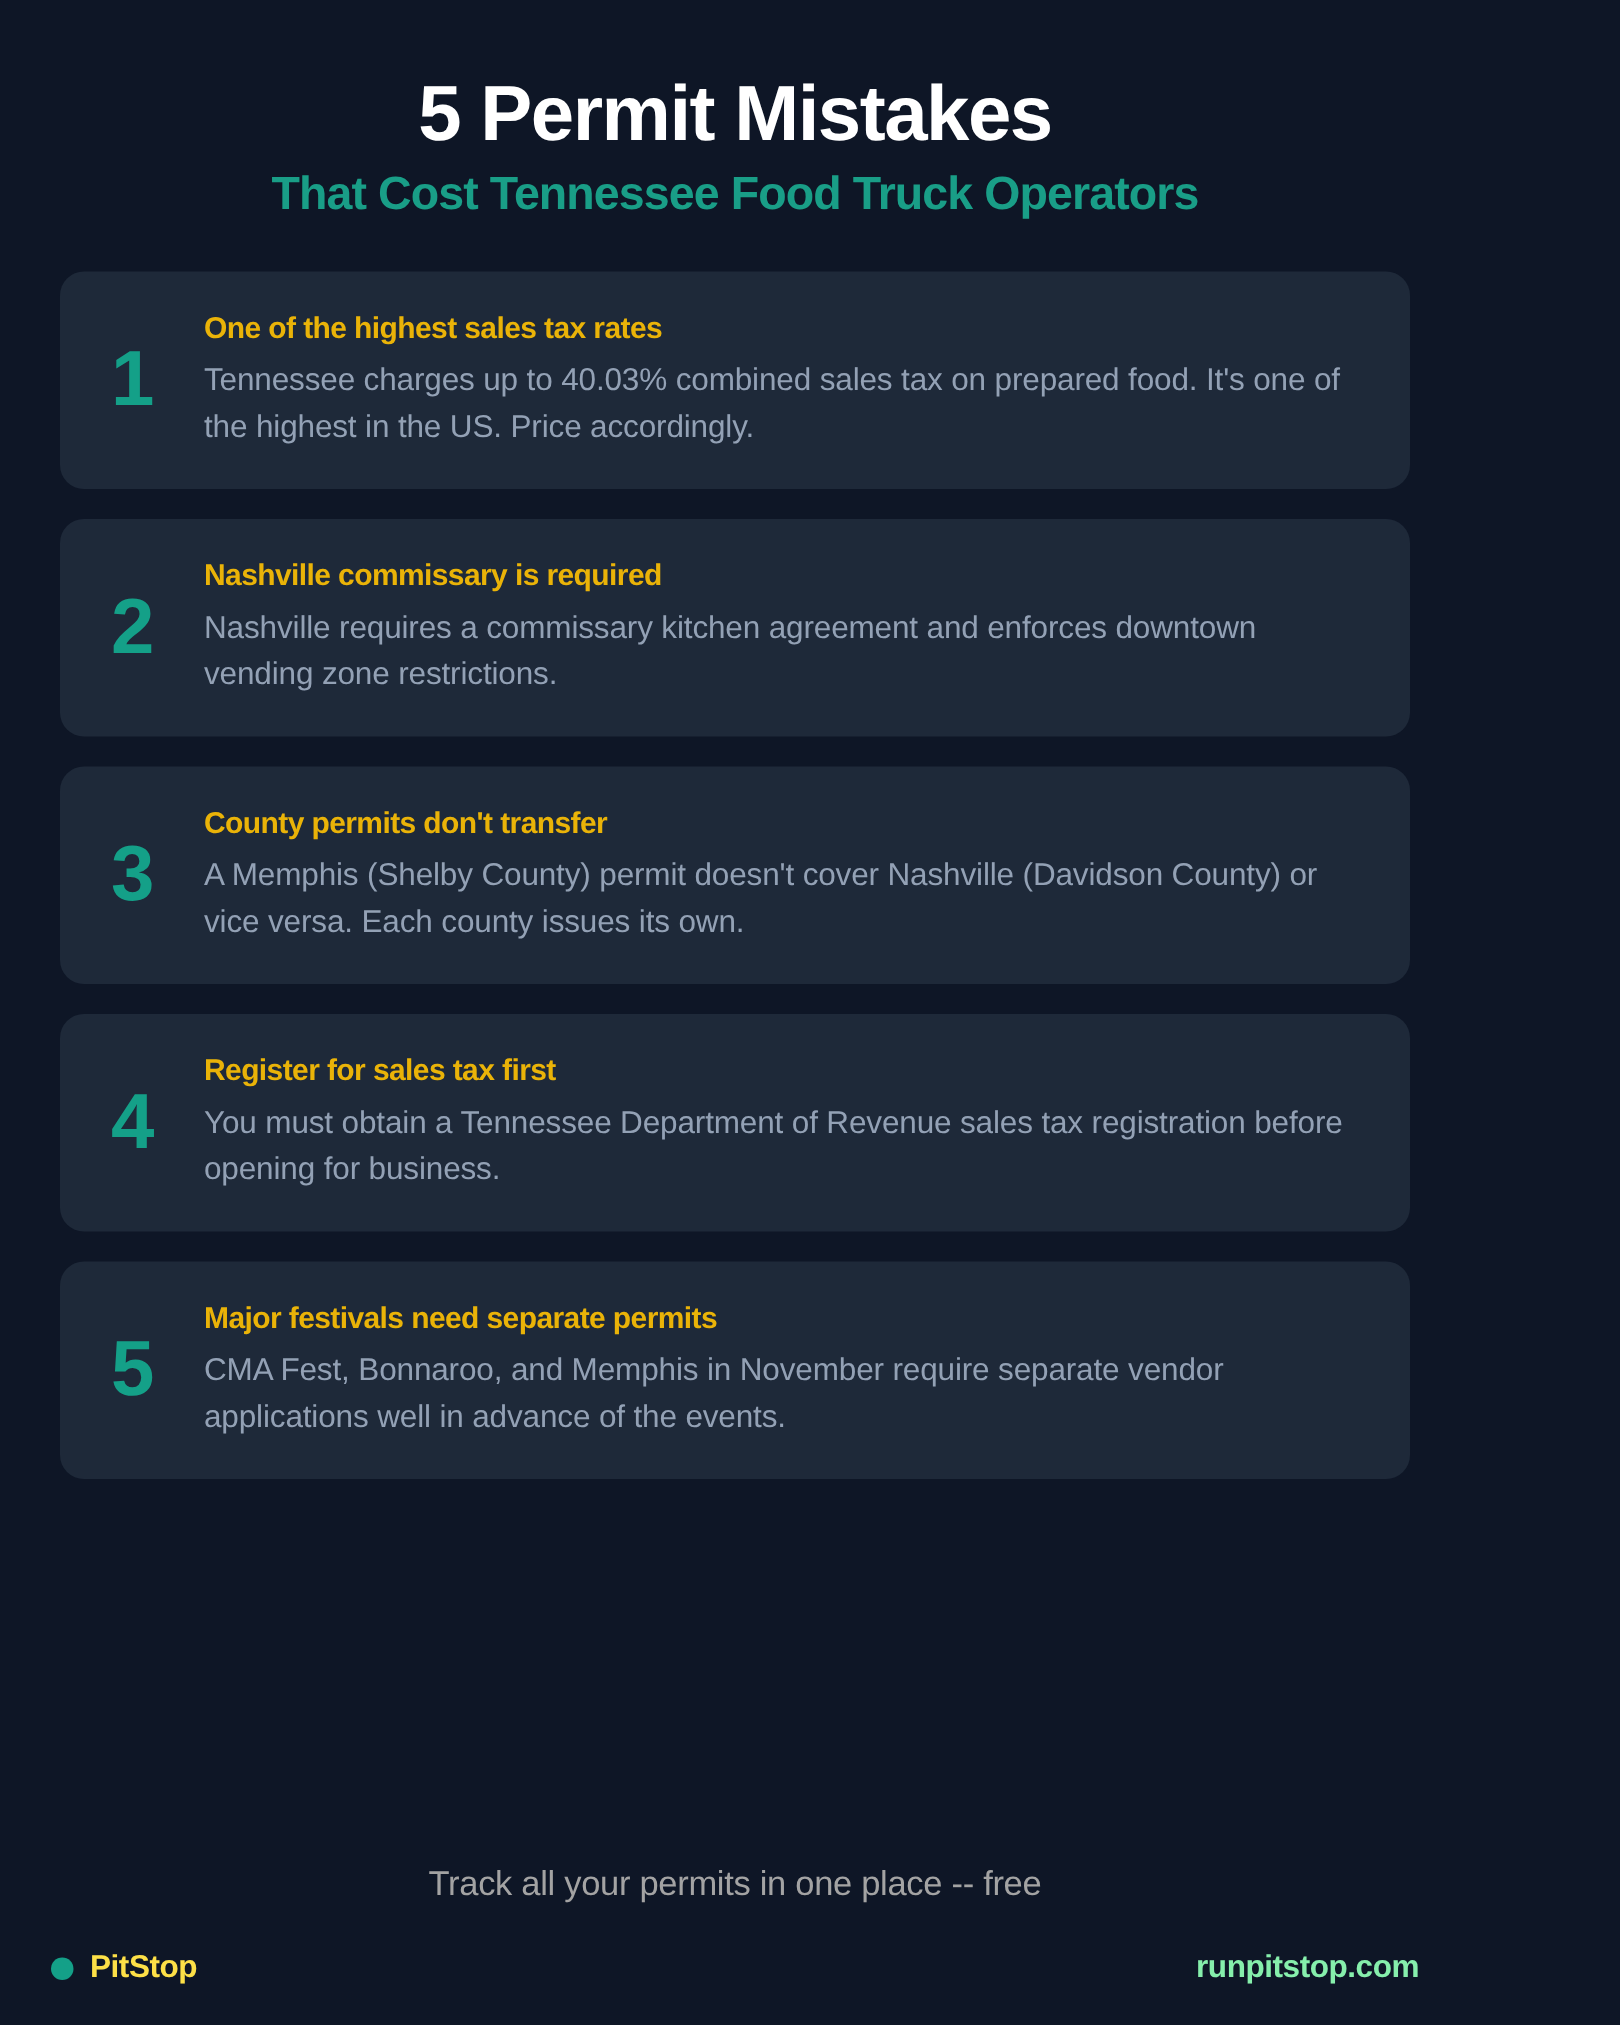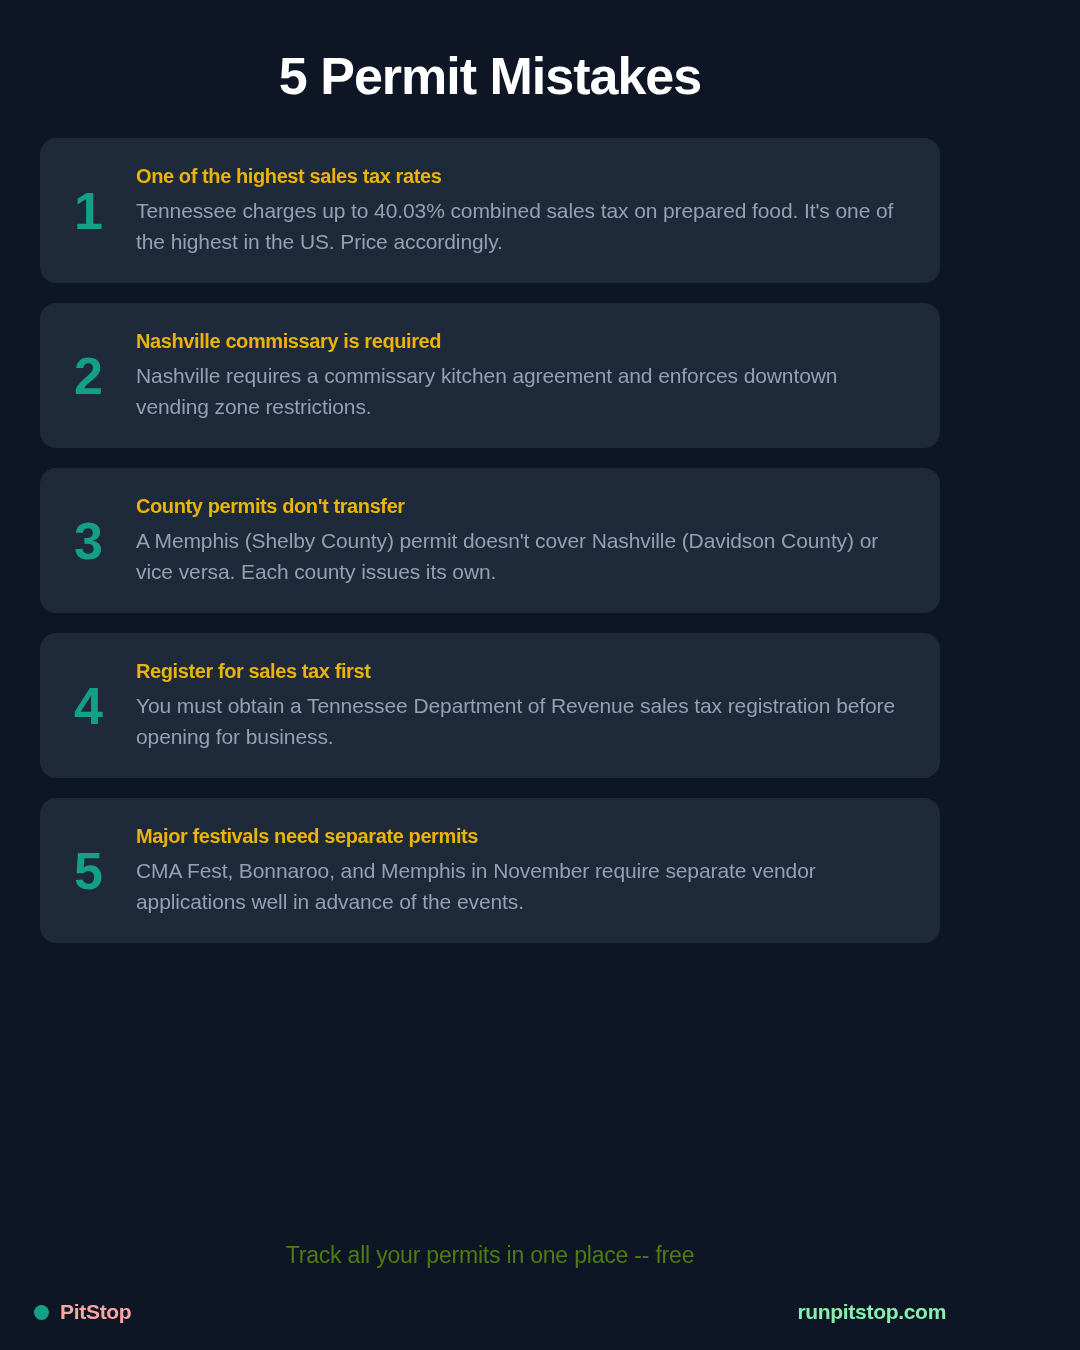--- a/index.html
+++ b/index.html
@@ -96,21 +96,21 @@
   }
 
   
   .cta {
     position: absolute;
     left: 0;
     right: 0;
     top: 1242px;
     text-align: center;
     font-size: 23px;
-    color: #4d7c0f;
+    color: #a3a3a3;
     font-weight: 400;
     letter-spacing: -0.2px;
   }
 
   
   .footer {
     position: absolute;
     left: 0;
     right: 0;
     bottom: 26px;
@@ -128,37 +128,38 @@
   .brand-dot {
     width: 15px;
     height: 15px;
     border-radius: 50%;
     background: #14a088;
     display: inline-block;
   }
   .brand-name {
     font-size: 21px;
     font-weight: 700;
-    color: #fca5a5;
+    color: #fde047;
     letter-spacing: -0.3px;
   }
   .site-url {
     font-size: 21px;
     font-weight: 700;
     color: #86efac;
     letter-spacing: -0.3px;
   }
 </style>
 </head>
 <body>
 
 <div class="poster">
 
   <div class="header">
     <h1 class="poster-title">5 Permit Mistakes</h1>
+    <h2 class="poster-subtitle">That Cost Tennessee Food Truck Operators</h2>
   </div>
 
   <div class="cards">
 
     <div class="card">
       <div class="card-number">1</div>
       <div class="card-body">
         <p class="card-title">One of the highest sales tax rates</p>
         <p class="card-desc">Tennessee charges up to 40.03% combined sales tax on prepared food. It's one of the highest in the US. Price accordingly.</p>
       </div>

